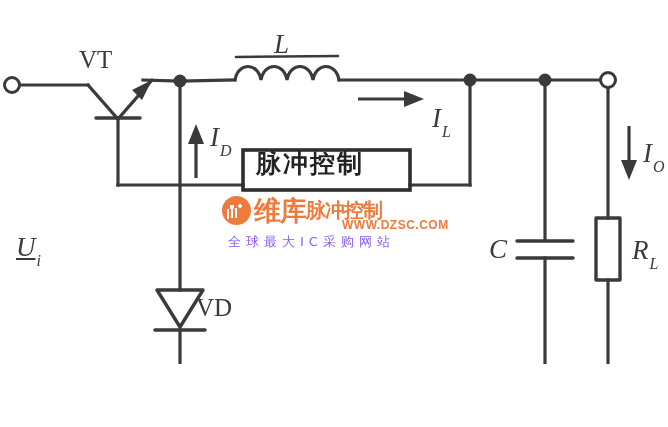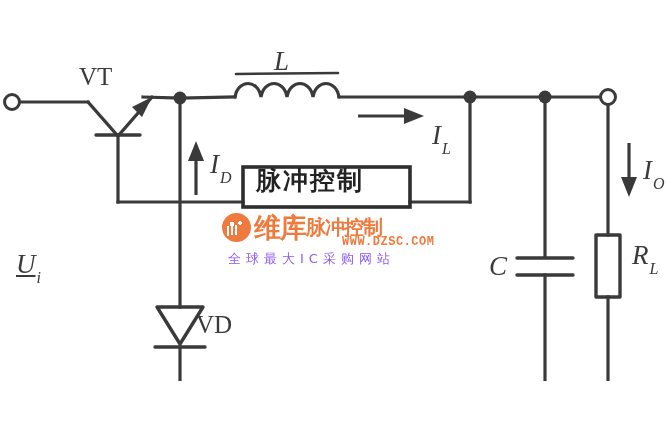--- a/index.html
+++ b/index.html
@@ -10,21 +10,20 @@
   }
   body {
     font-family: "Liberation Serif", serif;
   }
   #canvas {
     position: relative;
     width: 668px;
     height: 364px;
     background: #ffffff;
     overflow: hidden;
-    margin-top: 17px;
   }
   #schematic {
     position: absolute;
     left: 0;
     top: 0;
     width: 668px;
     height: 427px;
   }
   .wire {
     stroke: #3a3a3a;
@@ -170,21 +169,21 @@
     font-weight: bold;
     font-size: 20px;
     color: #ef7a3d;
     line-height: 1;
     letter-spacing: -1px;
   }
   .wm-url {
     position: absolute;
     left: 120px;
     top: 24px;
-    font-family: Liberation Mono, monospace;
+    font-family: Liberation Sans, sans-serif;
     font-weight: bold;
     font-size: 12px;
     color: #ef7a3d;
     letter-spacing: 0.5px;
   }
   .wm-row3 {
     position: absolute;
     left: 6px;
     top: 39px;
     font-family: "DejaVu Sans", sans-serif;
@@ -276,25 +275,25 @@
   </svg>
 
   <div class="lbl lbl-plain" style="left:79px; top:47px;">VT</div>
 
   <div class="lbl lbl-plain" style="left:196px; top:295px;">VD</div>
 
   <div class="lbl lbl-ital" style="left:274px; top:31px;">L</div>
 
   <div class="lbl lbl-ital" style="left:489px; top:236px;">C</div>
 
-  <div class="lbl lbl-ital" style="left:632px; top:225px;"><span>R</span><span class="sub">L</span></div>
+  <div class="lbl lbl-ital" style="left:632px; top:237px;"><span>R</span><span class="sub">L</span></div>
 
   <div class="lbl lbl-ital" style="left:16px; top:234px;text-decoration:underline;"><span>U</span><span class="sub">i</span></div>
 
-  <div class="lbl lbl-ital" style="left:210px; top:134px;"><span>I</span><span class="sub">D</span></div>
+  <div class="lbl lbl-ital" style="left:210px; top:124px;"><span>I</span><span class="sub">D</span></div>
 
   <div class="lbl lbl-ital" style="left:432px; top:105px;"><span>I</span><span class="sub">L</span></div>
 
   <div class="lbl lbl-ital" style="left:643px; top:140px;"><span>I</span><span class="sub">O</span></div>
 
   <div class="cjk-box-text" style="left:256px; top:147px;">脉冲控制</div>
 
   <div class="wm">
     <div class="wm-row1">
       <div class="wm-logo"></div>

